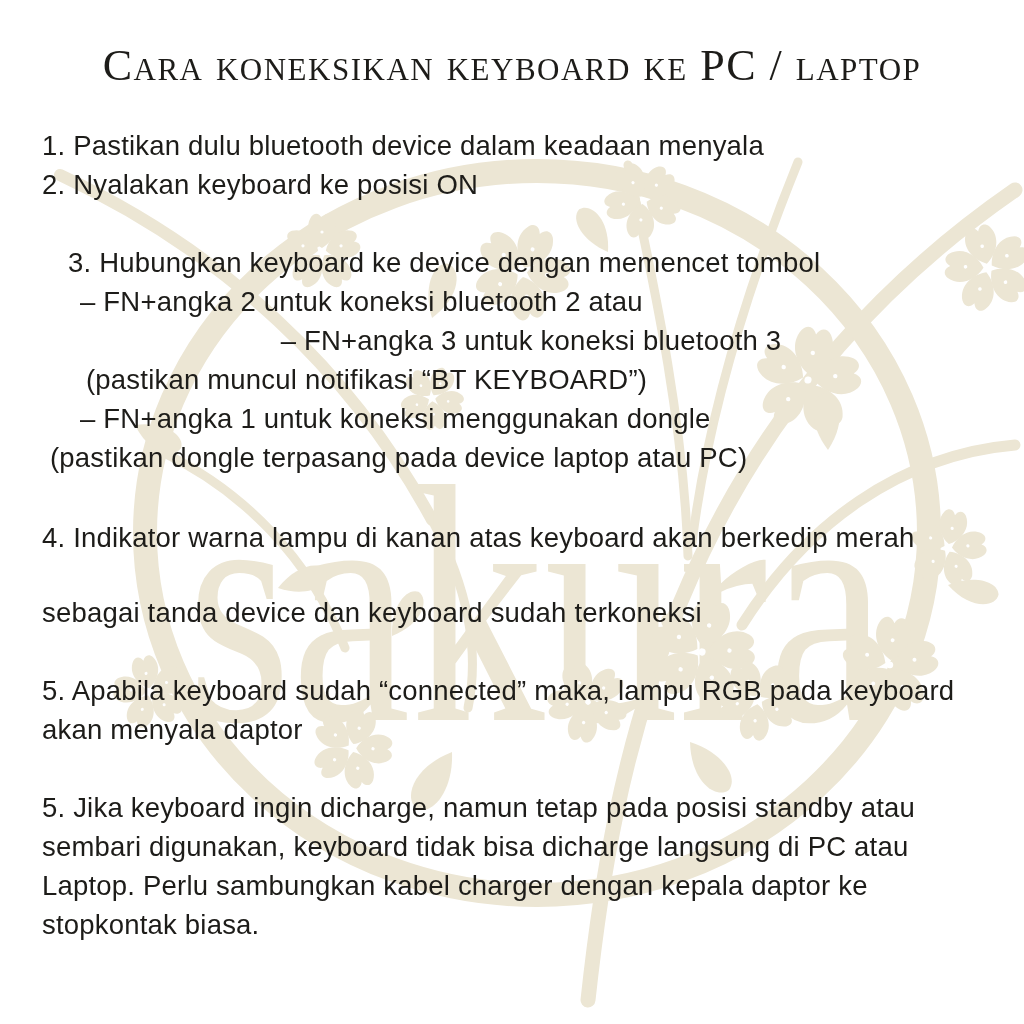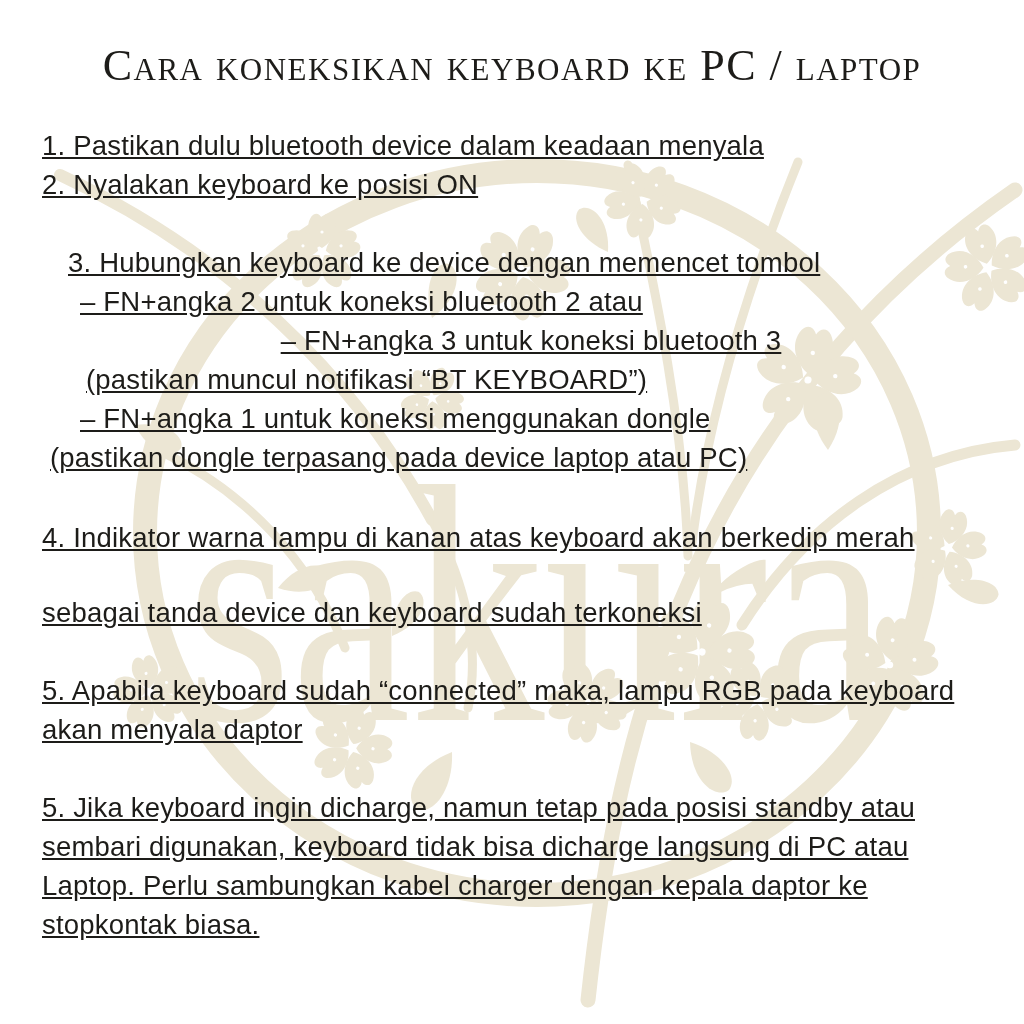--- a/index.html
+++ b/index.html
@@ -37,21 +37,20 @@
     position: relative;
     z-index: 1;
     margin: 36px 42px 0 42px;
     font-size: 27.5px;
     line-height: 39px;
     letter-spacing: 0.2px;
   }
   .line {
     margin: 0;
     white-space: pre;
-    text-decoration: underline;
   }
   .gap {
     margin-top: 39px;
   }
 </style>
 </head>
 <body>
 
 <div class="page" style="color: rgb(29, 28, 25); background: rgb(255, 255, 255);">
 

